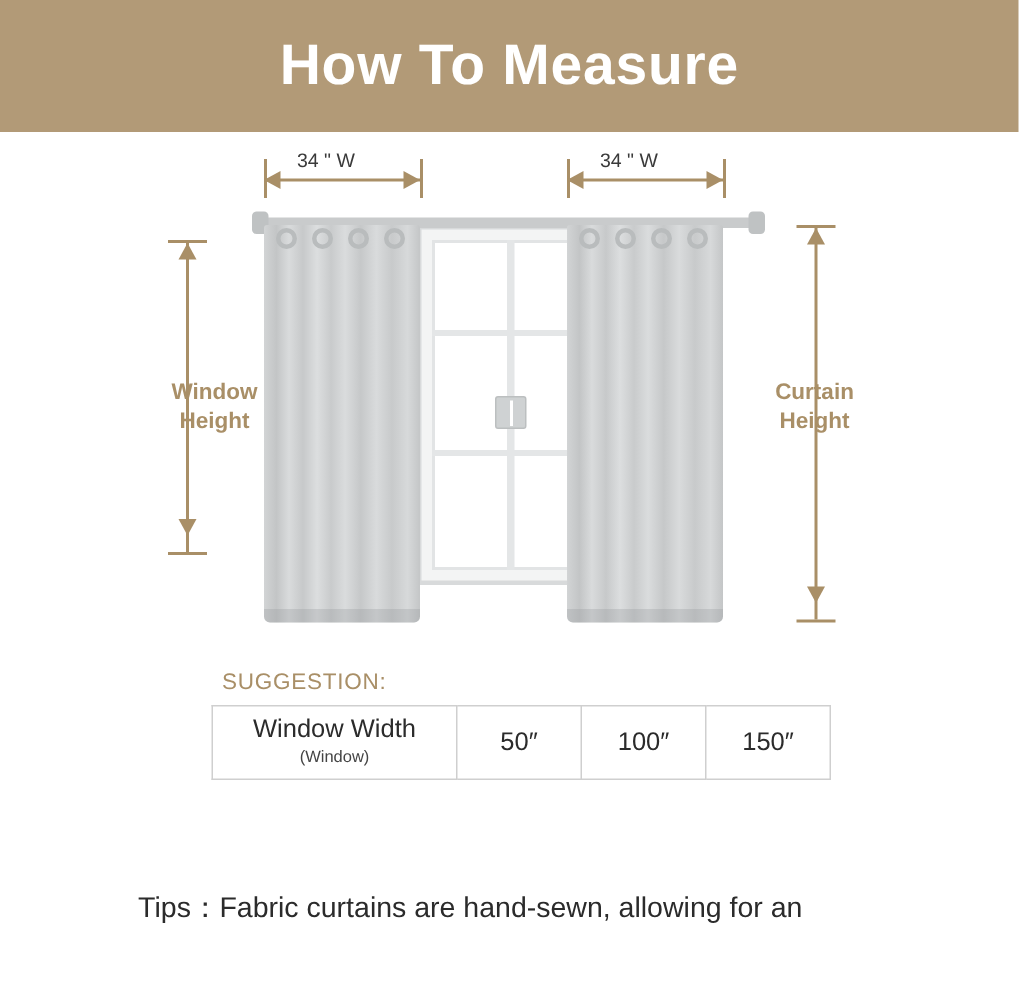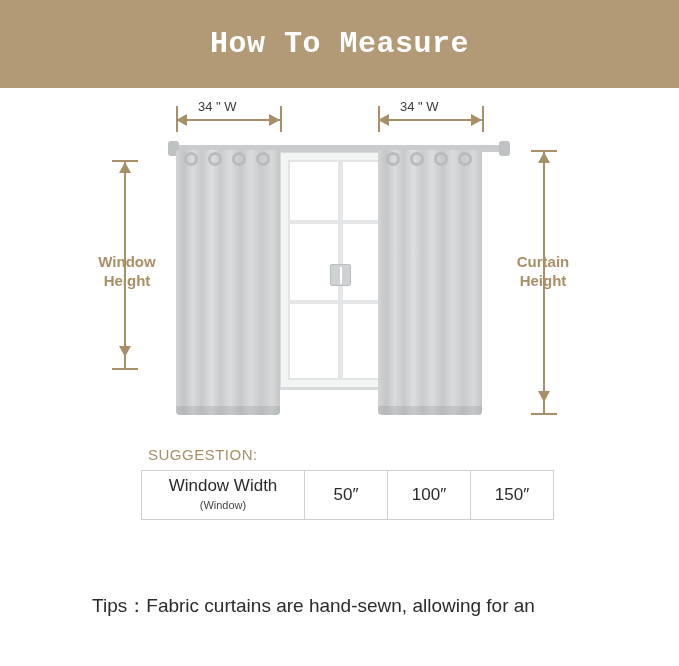--- a/index.html
+++ b/index.html
@@ -23,24 +23,24 @@
     top: 0;
     width: 679px;
     height: 88px;
     background: #b29a77;
     display: flex;
     align-items: center;
     justify-content: center;
   }
   .header-title {
     color: #ffffff;
-    font-size: 30px;
+    font-size: 38px;
     font-weight: bold;
     letter-spacing: 0.5px;
-    font-family: Liberation Mono, monospace;
+    font-family: Liberation Sans, sans-serif;
   }
 
   
   .diagram {
     position: absolute;
     left: 0;
     top: 88px;
     width: 679px;
     height: 360px;
   }
@@ -330,21 +330,21 @@
   <div class="arrow-line-h" style="left:378px; top:31px; width:104px;"></div>
   <div class="ahead left" style="left:378px; top:26px;"></div>
   <div class="ahead right" style="left:471px; top:26px;"></div>
   <div class="dim-label" style="left:400px; top:11px;">34 " W</div>
 
   <div class="tick-h" style="left:112px; top:72px;"></div>
   <div class="tick-h" style="left:112px; top:280px;"></div>
   <div class="arrow-line-v" style="left:124px; top:72px; height:208px;"></div>
   <div class="ahead up" style="left:119px; top:74px;"></div>
   <div class="ahead down" style="left:119px; top:258px;"></div>
-  <div class="side-label" style="left:84px; top:164px; width:86px;">
+  <div class="side-label" style="left:100px; top:164px; width:86px;">
     <span>Window</span><br>
     <span>Height</span>
   </div>
 
   <div class="tick-h" style="left:531px; top:62px;"></div>
   <div class="tick-h" style="left:531px; top:325px;"></div>
   <div class="arrow-line-v" style="left:543px; top:62px; height:263px;"></div>
   <div class="ahead up" style="left:538px; top:64px;"></div>
   <div class="ahead down" style="left:538px; top:303px;"></div>
   <div class="side-label" style="left:503px; top:164px; width:80px;text-align:center;">

